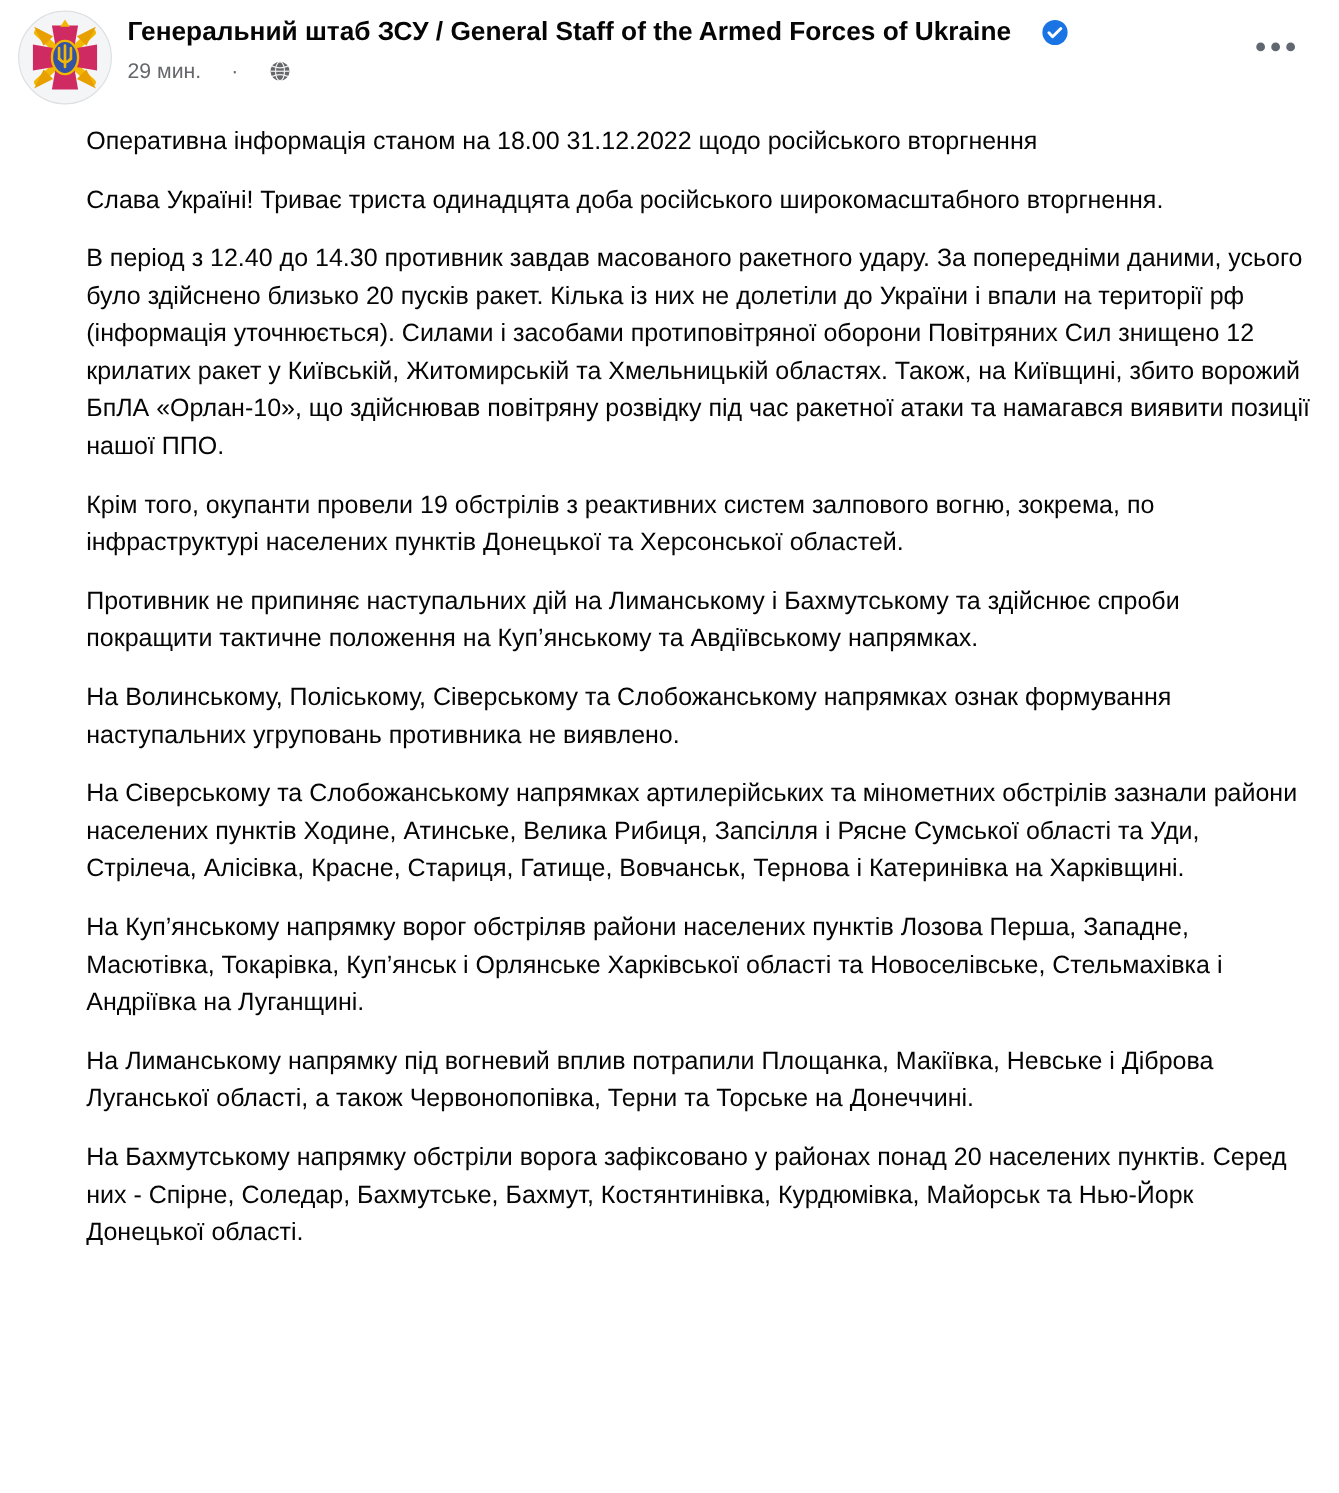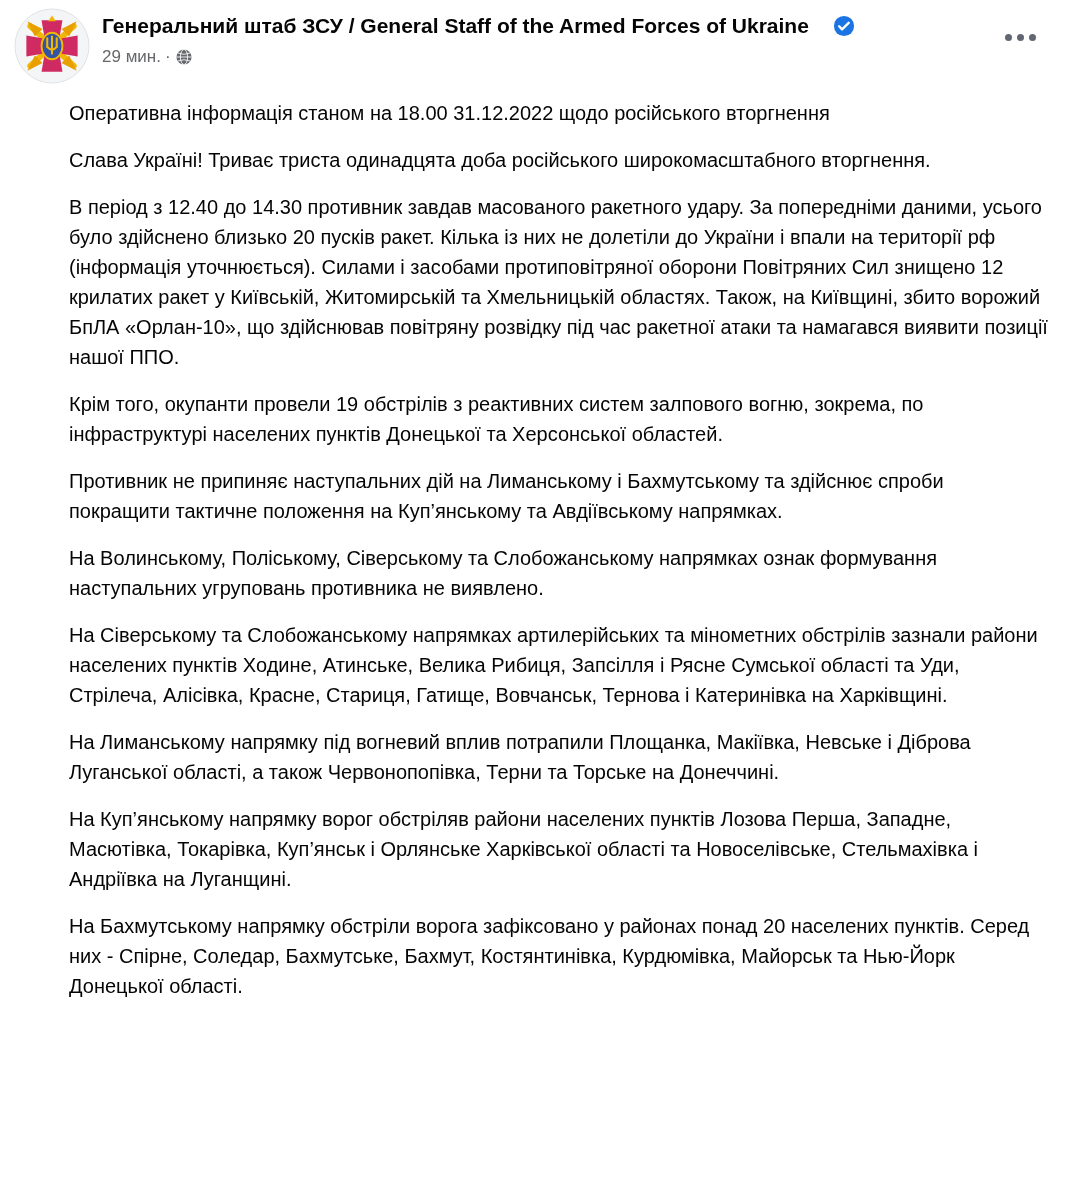--- a/index.html
+++ b/index.html
@@ -48,21 +48,21 @@
   }
   .verified {
     display: inline-flex;
     width: 22px;
     height: 22px;
     flex: 0 0 auto;
   }
   .meta-row {
     display: flex;
     align-items: center;
-    gap: 4px;
+    gap: 24px;
     margin-top: 6px;
     font-size: 17px;
     color: #65676b;
     line-height: 22px;
   }
   .meta-row .timestamp { cursor: pointer; }
   .globe-wrap {
     display: inline-flex;
     width: 18px;
     height: 18px;
@@ -178,18 +178,18 @@
   </div>
 
   <div class="post-body">
       <p class="para">Оперативна інформація станом на 18.00 31.12.2022 щодо російського вторгнення</p>
       <p class="para">Слава Україні! Триває триста одинадцята доба російського широкомасштабного вторгнення.</p>
       <p class="para">В період з 12.40 до 14.30 противник завдав масованого ракетного удару. За попередніми даними, усього було здійснено близько 20 пусків ракет. Кілька із них не долетіли до України і впали на території рф (інформація уточнюється). Силами і засобами протиповітряної оборони Повітряних Сил знищено 12 крилатих ракет у Київській, Житомирській та Хмельницькій областях. Також, на Київщині, збито ворожий БпЛА «Орлан-10», що здійснював повітряну розвідку під час ракетної атаки та намагався виявити позиції нашої ППО.</p>
       <p class="para">Крім того, окупанти провели 19 обстрілів з реактивних систем залпового вогню, зокрема, по інфраструктурі населених пунктів Донецької та Херсонської областей.</p>
       <p class="para">Противник не припиняє наступальних дій на Лиманському і Бахмутському та здійснює спроби покращити тактичне положення на Куп’янському та Авдіївському напрямках.</p>
       <p class="para">На Волинському, Поліському, Сіверському та Слобожанському напрямках ознак формування наступальних угруповань противника не виявлено.</p>
       <p class="para">На Сіверському та Слобожанському напрямках артилерійських та мінометних обстрілів зазнали райони населених пунктів Ходине, Атинське, Велика Рибиця, Запсілля і Рясне Сумської області та Уди,  Стрілеча, Алісівка, Красне, Стариця, Гатище, Вовчанськ, Тернова і Катеринівка на Харківщині.</p>
+      <p class="para">На Куп’янському напрямку ворог обстріляв райони населених пунктів Лозова Перша, Западне, Масютівка, Токарівка, Куп’янськ і Орлянське Харківської області та Новоселівське, Стельмахівка і Андріївка на Луганщині.</p>
       <p class="para">На Лиманському напрямку під вогневий вплив потрапили Площанка, Макіївка, Невське і Діброва Луганської області, а також Червонопопівка, Терни та Торське на Донеччині.</p>
-      <p class="para">На Куп’янському напрямку ворог обстріляв райони населених пунктів Лозова Перша, Западне, Масютівка, Токарівка, Куп’янськ і Орлянське Харківської області та Новоселівське, Стельмахівка і Андріївка на Луганщині.</p>
       <p class="para">На Бахмутському напрямку обстріли ворога зафіксовано у районах понад 20 населених пунктів. Серед них - Спірне, Соледар, Бахмутське, Бахмут, Костянтинівка, Курдюмівка, Майорськ та Нью-Йорк Донецької області.</p>
     </div>
 
 </div>
 
 </body></html>

